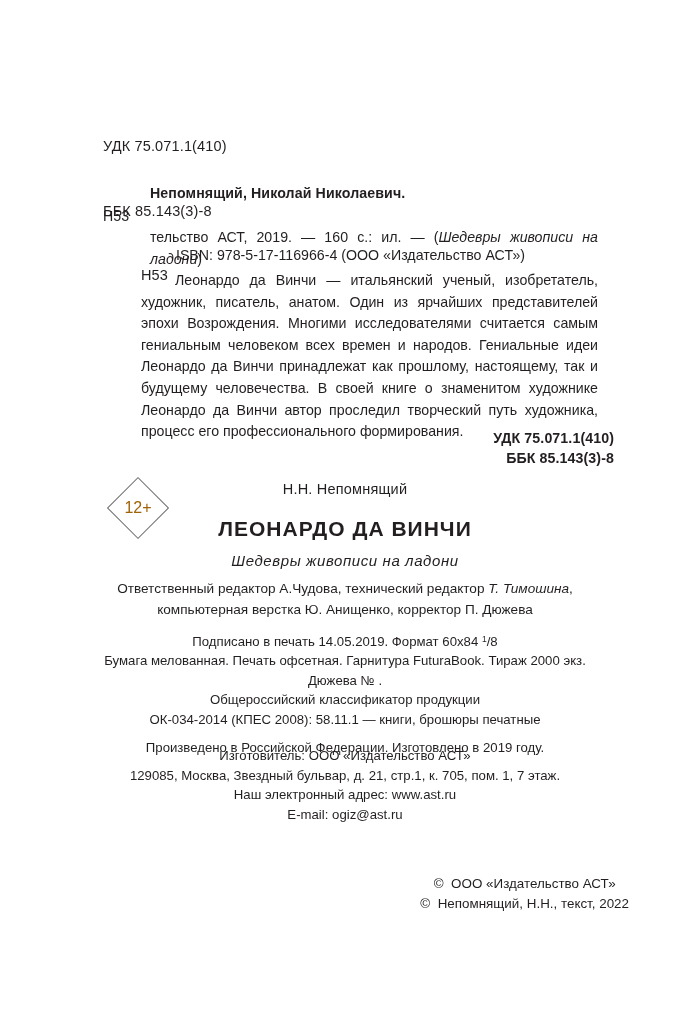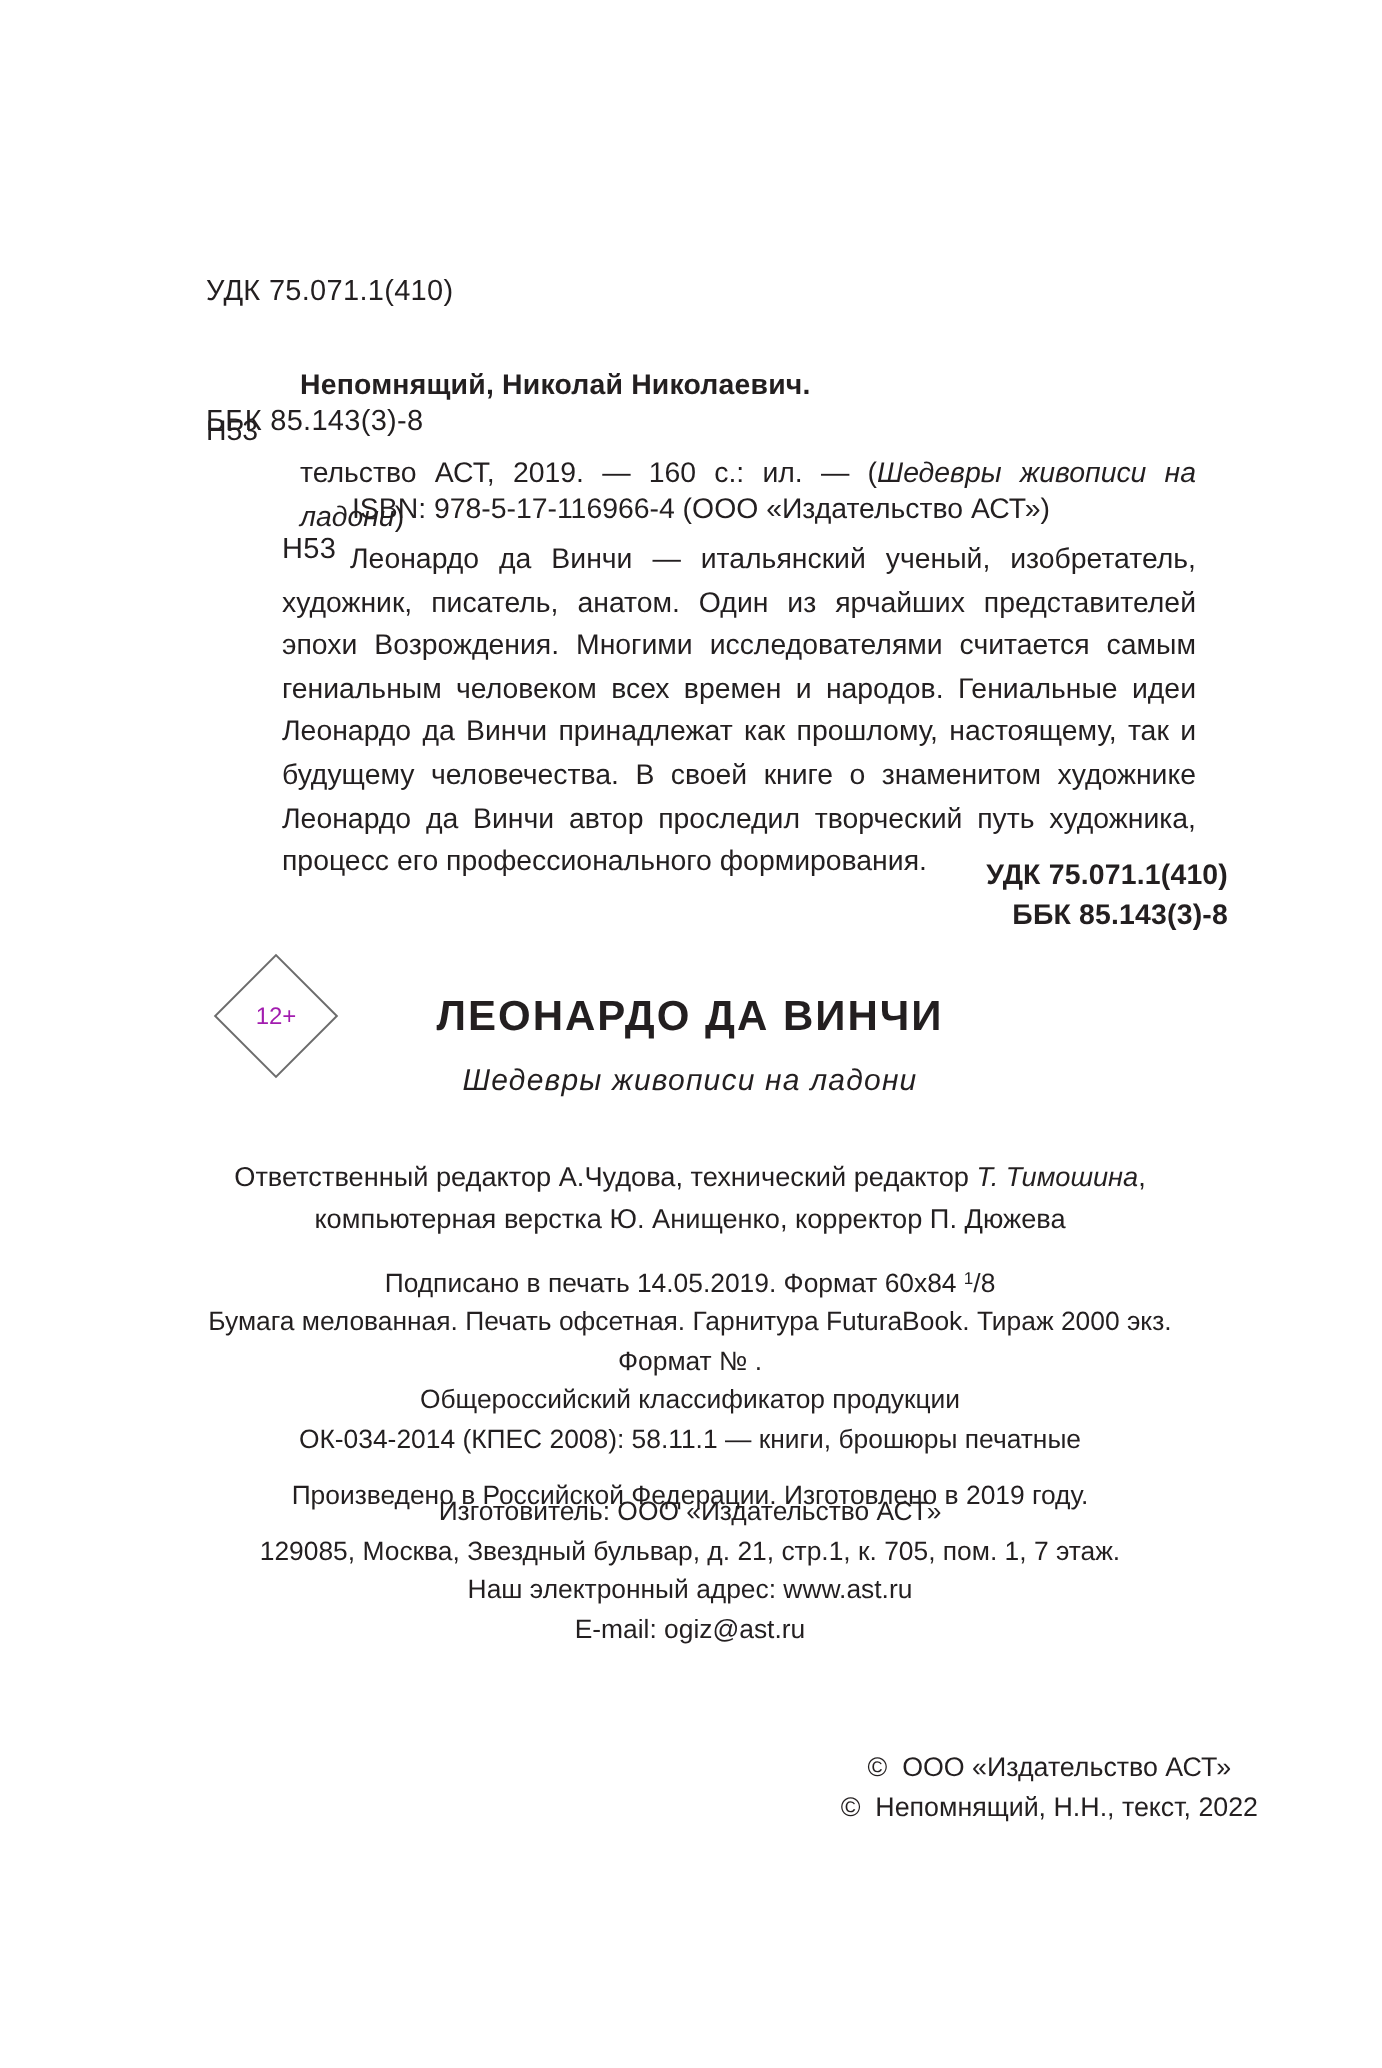--- a/index.html
+++ b/index.html
@@ -126,23 +126,23 @@
   }
   .age-badge .age-text {
     position: absolute;
     left: 0;
     top: 0;
     width: 60px;
     height: 60px;
     display: flex;
     align-items: center;
     justify-content: center;
-    font-size: 12px;
+    font-size: 16px;
     letter-spacing: 0px;
-    color: #a21caf;
+    color: #a16207;
   }
 
   
   .title-block {
     position: absolute;
     left: 95px;
     top: 479px;
     width: 500px;
     text-align: center;
   }
@@ -256,33 +256,34 @@
     <span class="ln">УДК 75.071.1(410)</span>
     <span class="ln">ББК 85.143(3)-8</span>
   </div>
 
   <div class="age-badge">
     <div class="diamond"></div>
     <div class="age-text">12+</div>
   </div>
 
   <div class="title-block">
+    <div class="byline">Н.Н. Непомнящий</div>
     <div class="main-title">ЛЕОНАРДО ДА ВИНЧИ</div>
     <div class="subtitle">Шедевры живописи на ладони</div>
   </div>
 
   <div class="credits">
     <span class="ln"><span>Ответственный редактор А.Чудова, технический редактор </span><span class="it">Т. Тимошина</span><span>,</span></span>
     <span class="ln">компьютерная верстка Ю. Анищенко, корректор П. Дюжева</span>
   </div>
 
   <div class="imprint">
     <span class="ln"><span>Подписано в печать 14.05.2019. Формат 60x84 </span><span class="frac"><sup>1</sup><span>/8</span></span></span>
     <span class="ln">Бумага мелованная. Печать офсетная. Гарнитура FuturaBook. Тираж 2000 экз.</span>
-    <span class="ln">Формат №            .</span>
+    <span class="ln">Дюжева №            .</span>
   </div>
 
   <div class="classifier">
     <span class="ln">Общероссийский классификатор продукции</span>
     <span class="ln">ОК-034-2014 (КПЕС 2008):  58.11.1 — книги, брошюры печатные</span>
     <span class="ln gap">Произведено в Российской Федерации. Изготовлено в 2019 году.</span>
   </div>
 
   <div class="producer">
     <span class="ln">Изготовитель: ООО «Издательство АСТ»</span>

